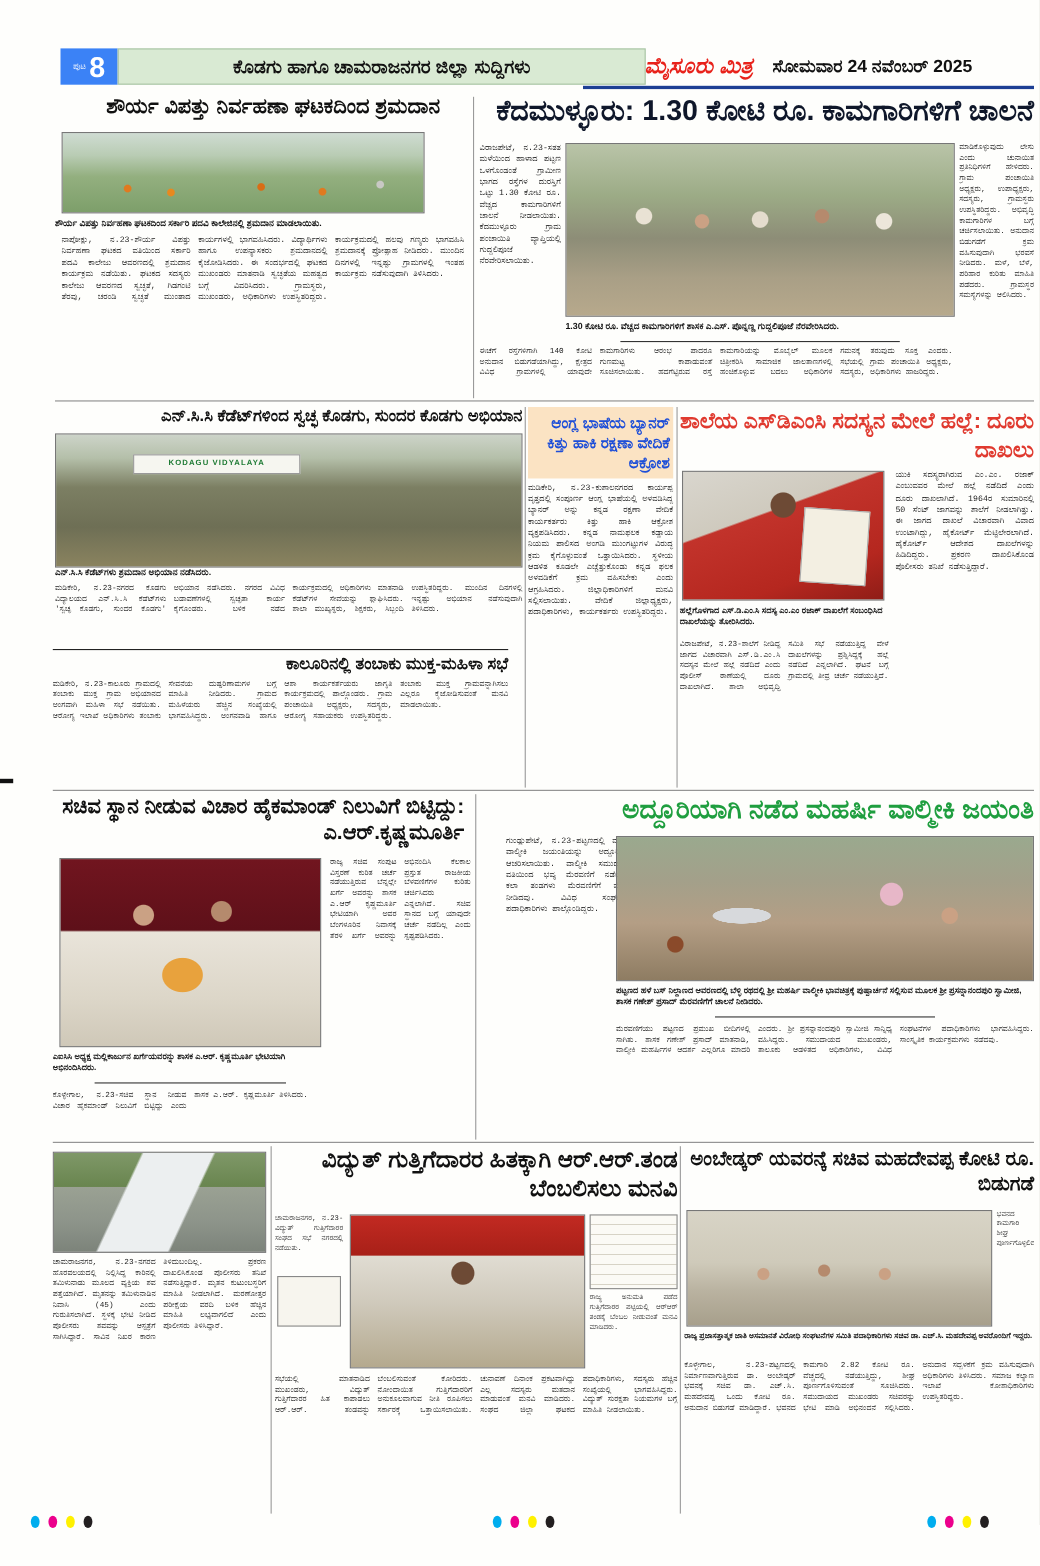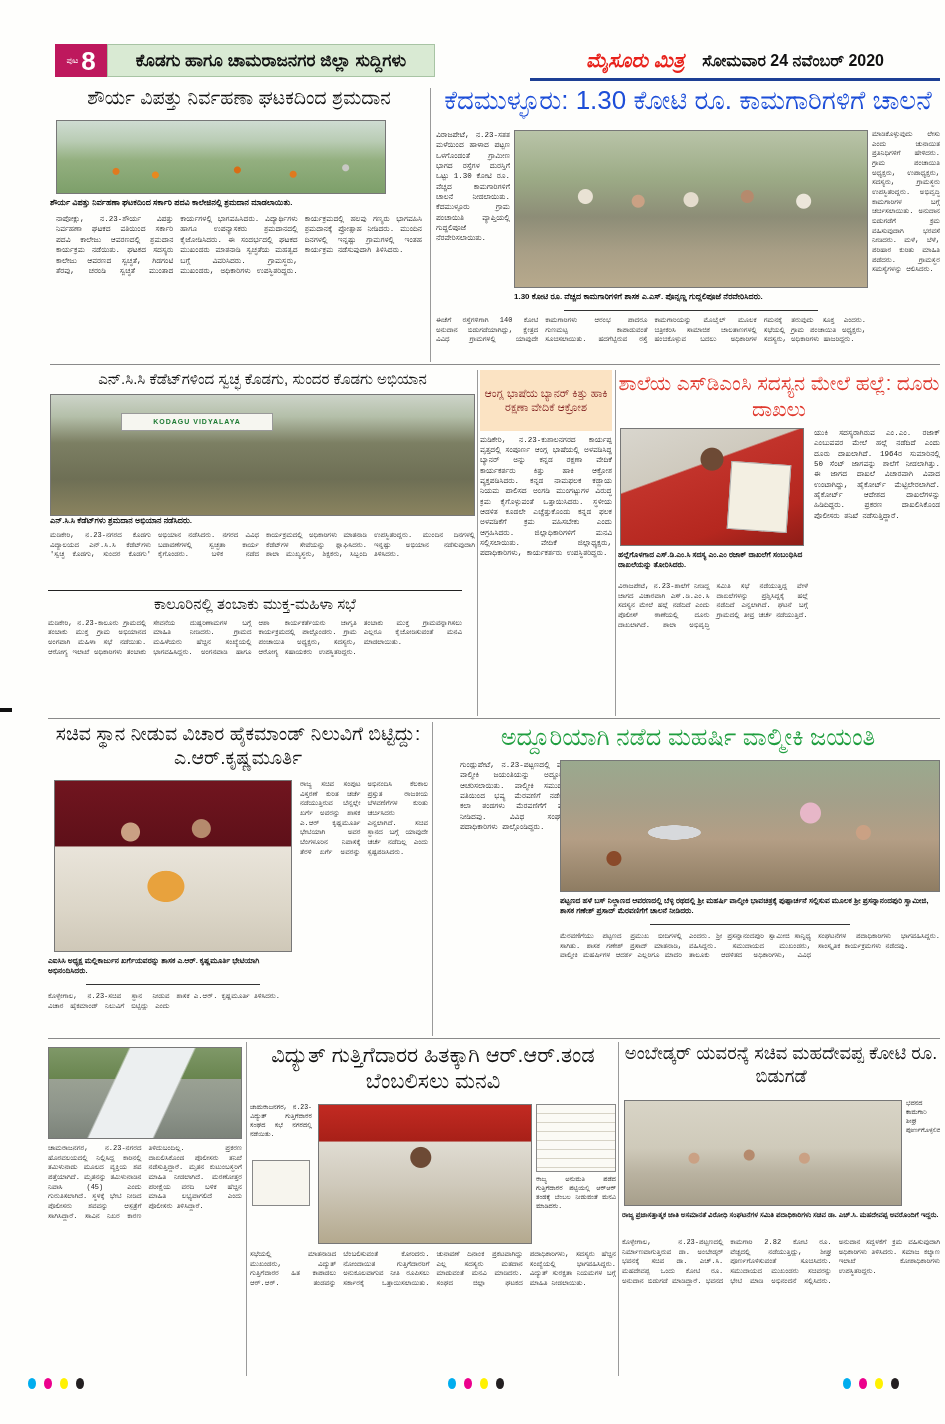--- a/index.html
+++ b/index.html
@@ -1,33 +1,33 @@
 <!DOCTYPE html>
 <html><head>
 <meta charset="utf-8">
 <style>
   html,body{margin:0;padding:0;background:#e9e9e6;}
   .page{position:relative;width:945px;height:1424px;margin:0 auto;background:#fefefc;
         font-family:"Liberation Sans", sans-serif;color:#1a1a1a;overflow:hidden;}
   
-  .mh-red{position:absolute;left:55px;top:44px;width:52px;height:33px;background:#be185d;
+  .mh-red{position:absolute;left:55px;top:44px;width:52px;height:33px;background:#3b82f6;
           color:#fff;display:flex;align-items:center;justify-content:center;gap:3px;}
   .mh-red .pl{font-size:8px;}
   .mh-red .pn{font-size:26px;font-weight:bold;line-height:1;}
-  .mh-green{position:absolute;left:107px;top:44px;width:328px;height:33px;background:#d9ead3;
+  .mh-green{position:absolute;left:107px;top:44px;width:480px;height:33px;background:#d9ead3;
             border:1px solid #a8c4a4;box-sizing:border-box;display:flex;align-items:center;justify-content:center;
             font-weight:bold;font-size:17px;color:#111;}
   .mh-right{position:absolute;left:530px;top:44px;width:410px;height:33px;display:flex;
             align-items:center;justify-content:center;gap:18px;}
   .mh-paper{color:#e8221b;font-weight:bold;font-size:20px;font-style:italic;text-align:center;}
   .mh-date{color:#111;font-weight:bold;font-size:16px;}
   .mh-rule{position:absolute;left:530px;top:78px;width:410px;height:3px;background:#1d3f94;}
   
   .art{position:absolute;}
-  .headline{font-weight:normal;text-align:center;color:#111;line-height:1.25;}
+  .headline{font-weight:bold;text-align:right;color:#111;line-height:1.25;}
   .body{font-size:7.5px;line-height:1.38;text-align:justify;color:#222;overflow:hidden;font-family:Liberation Mono, monospace;}
   .caption{font-size:8px;font-weight:bold;text-align:left;color:#111;line-height:1.3;}
   .photo{border:1px solid #777;box-sizing:border-box;position:relative;overflow:hidden;}
   .vrule{position:absolute;width:1px;background:#9a9a9a;}
   .hrule{position:absolute;height:1px;background:#8a8a8a;}
   .cols2{column-count:2;column-gap:7px;}
   .cols3{column-count:3;column-gap:7px;}
   .cols4{column-count:4;column-gap:7px;}
   
   #art-a{left:50px;top:86px;width:378px;height:276px;}
@@ -37,21 +37,21 @@
       radial-gradient(circle at 18% 70%, #e07a1f 0 3px, transparent 4px),
       radial-gradient(circle at 30% 75%, #e8891f 0 3px, transparent 4px),
       radial-gradient(circle at 55% 68%, #d96d15 0 3px, transparent 4px),
       radial-gradient(circle at 72% 74%, #e07a1f 0 3px, transparent 4px),
       radial-gradient(circle at 88% 65%, #c8c8c4 0 3px, transparent 4px),
       linear-gradient(180deg,#cfdcd2 0%,#b9ccb4 28%,#93af7f 55%,#7d9f6a 100%);}
   #a-cap{margin-top:4px;}
   #a-body{margin:6px 0 0 6px;width:366px;height:100px;}
   
   #art-b{left:436px;top:84px;width:504px;height:278px;}
-  #b-head{font-size:26px;color:#1d4ed8;}
+  #b-head{font-size:26px;color:#0f172a;}
   #b-col-left{position:absolute;left:0;top:46px;width:74px;height:182px;}
   #b-photo{position:absolute;left:78px;top:46px;width:354px;height:158px;
     background:
       radial-gradient(circle at 20% 42%, #e9e2d4 0 7px, transparent 8px),
       radial-gradient(circle at 35% 45%, #caa184 0 6px, transparent 7px),
       radial-gradient(circle at 50% 44%, #e4dccd 0 7px, transparent 8px),
       radial-gradient(circle at 66% 42%, #b58a6d 0 6px, transparent 7px),
       radial-gradient(circle at 82% 45%, #ece6da 0 7px, transparent 8px),
       linear-gradient(180deg,#b9c4a8 0%,#9cab86 30%,#8d8d77 55%,#a99f86 78%,#b7a98c 100%);}
   #b-cap{position:absolute;left:78px;top:208px;width:354px;}
@@ -64,21 +64,21 @@
   #c-photo{margin-top:5px;width:425px;height:122px;
     background:
       linear-gradient(180deg,#cdd4c9 0%,#b4bfa9 18%,#7c7f63 40%,#6e6f55 70%,#8a835f 100%);}
   #c-banner{position:absolute;left:70px;top:18px;width:150px;height:16px;background:#f6f6f0;
     border:1px solid #999;color:#1d7a33;font-size:7px;font-weight:bold;display:flex;
     align-items:center;justify-content:center;letter-spacing:1px;}
   #c-cap{margin-top:0;}
   #c-body{margin-top:5px;width:425px;height:56px;font-size:7px;}
   
   #art-d{left:480px;top:370px;width:132px;height:346px;}
-  #d-head{font-size:11px;color:#7f1d1d;background:#fbe3c3;padding:16px 3px;line-height:1.3;}
+  #d-head{font-size:14px;color:#1d4ed8;background:#fbe3c3;padding:5px 3px;line-height:1.3;}
   #d-body{margin-top:4px;height:290px;font-size:7.5px;}
   
   #art-e{left:618px;top:370px;width:322px;height:346px;}
   #e-head{font-size:20px;color:#e03a2f;line-height:1.3;}
   #e-photo{position:absolute;left:2px;top:58px;width:184px;height:118px;
     background:
       radial-gradient(circle at 50% 26%, #6d4a35 0 11px, transparent 12px),
       linear-gradient(160deg,#d9d6ce 0%,#cfcabe 35%,#c2332b 36%,#b5271f 75%,#8f1d17 100%);}
   #e-paper{position:absolute;left:108px;top:34px;width:58px;height:66px;background:#f3efe2;
     border:1px solid #aaa;transform:rotate(4deg);}
@@ -162,21 +162,21 @@
 
 <div class="page">
 
   <div class="mh-red">
     <span class="pl">ಪುಟ</span>
     <span class="pn">8</span>
   </div>
   <div class="mh-green">ಕೊಡಗು ಹಾಗೂ ಚಾಮರಾಜನಗರ ಜಿಲ್ಲಾ ಸುದ್ದಿಗಳು</div>
   <div class="mh-right">
     <span class="mh-paper">ಮೈಸೂರು ಮಿತ್ರ</span>
-    <span class="mh-date">ಸೋಮವಾರ 24 ನವೆಂಬರ್ 2020</span>
+    <span class="mh-date">ಸೋಮವಾರ 24 ನವೆಂಬರ್ 2025</span>
   </div>
   <div class="mh-rule"></div>
 
   <div class="art" id="art-a">
     <div class="headline" id="a-head">ಶೌರ್ಯ ವಿಪತ್ತು ನಿರ್ವಹಣಾ ಘಟಕದಿಂದ ಶ್ರಮದಾನ</div>
     <div class="photo" id="a-photo"></div>
     <div class="caption" id="a-cap">ಶೌರ್ಯ ವಿಪತ್ತು ನಿರ್ವಹಣಾ ಘಟಕದಿಂದ ಸರ್ಕಾರಿ ಪದವಿ ಕಾಲೇಜಿನಲ್ಲಿ ಶ್ರಮದಾನ ಮಾಡಲಾಯಿತು.</div>
     <div class="body cols3" id="a-body">ನಾಪೋಕ್ಲು, ನ.23-ಶೌರ್ಯ ವಿಪತ್ತು ನಿರ್ವಹಣಾ ಘಟಕದ ವತಿಯಿಂದ ಸರ್ಕಾರಿ ಪದವಿ ಕಾಲೇಜು ಆವರಣದಲ್ಲಿ ಶ್ರಮದಾನ ಕಾರ್ಯಕ್ರಮ ನಡೆಯಿತು. ಘಟಕದ ಸದಸ್ಯರು ಕಾಲೇಜು ಆವರಣದ ಸ್ವಚ್ಛತೆ, ಗಿಡಗಂಟಿ ತೆರವು, ಚರಂಡಿ ಸ್ವಚ್ಛತೆ ಮುಂತಾದ ಕಾರ್ಯಗಳಲ್ಲಿ ಭಾಗವಹಿಸಿದರು. ವಿದ್ಯಾರ್ಥಿಗಳು ಹಾಗೂ ಉಪನ್ಯಾಸಕರು ಶ್ರಮದಾನದಲ್ಲಿ ಕೈಜೋಡಿಸಿದರು. ಈ ಸಂದರ್ಭದಲ್ಲಿ ಘಟಕದ ಮುಖಂಡರು ಮಾತನಾಡಿ ಸ್ವಚ್ಛತೆಯ ಮಹತ್ವದ ಬಗ್ಗೆ ವಿವರಿಸಿದರು. ಗ್ರಾಮಸ್ಥರು, ಮುಖಂಡರು, ಅಧಿಕಾರಿಗಳು ಉಪಸ್ಥಿತರಿದ್ದರು. ಕಾರ್ಯಕ್ರಮದಲ್ಲಿ ಹಲವು ಗಣ್ಯರು ಭಾಗವಹಿಸಿ ಶ್ರಮದಾನಕ್ಕೆ ಪ್ರೋತ್ಸಾಹ ನೀಡಿದರು. ಮುಂದಿನ ದಿನಗಳಲ್ಲಿ ಇನ್ನಷ್ಟು ಗ್ರಾಮಗಳಲ್ಲಿ ಇಂತಹ ಕಾರ್ಯಕ್ರಮ ನಡೆಸುವುದಾಗಿ ತಿಳಿಸಿದರು.</div>
   </div>
   <div class="vrule" style="left:430px;top:88px;height:274px;"></div>

